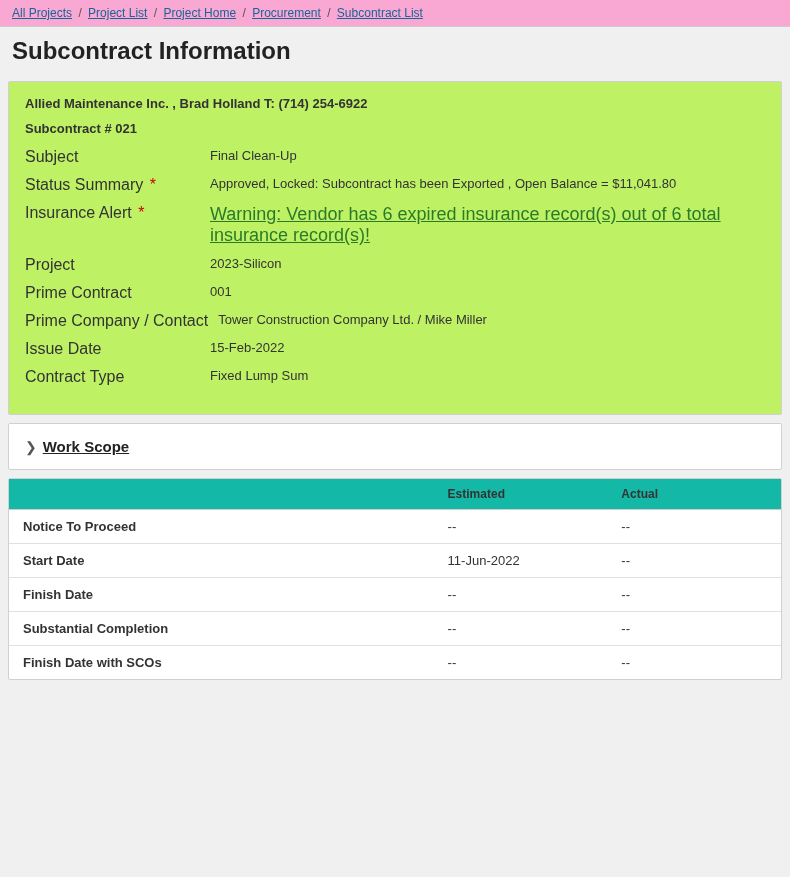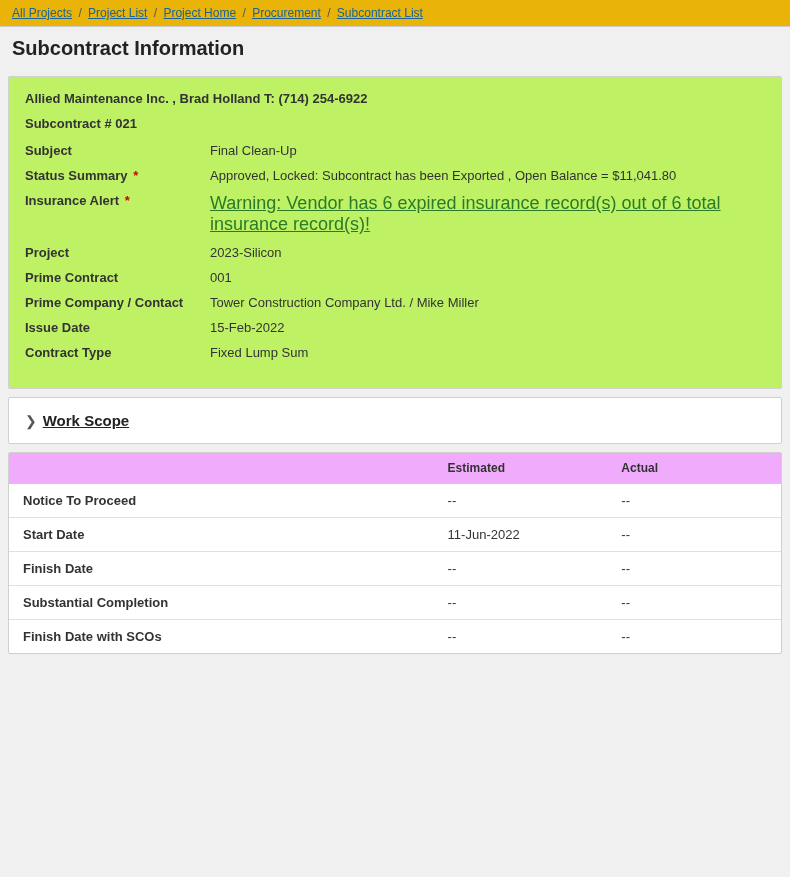--- a/index.html
+++ b/index.html
@@ -6,38 +6,38 @@
     body {
       font-family: Arial, sans-serif;
       font-size: 13px;
       color: #333;
       background: #f0f0f0;
       width: 790px;
       min-height: 877px;
     }
 
     .breadcrumb-bar {
-      background: #eab308;
+      background: #f9a8d4;
       padding: 6px 12px;
       font-size: 12px;
       border-bottom: 1px solid #ccc;
     }
     .breadcrumb-bar a {
       color: #1a6496;
       text-decoration: underline;
       cursor: pointer;
     }
     .breadcrumb-bar span {
       color: #555;
       margin: 0 3px;
     }
 
     .page-title {
       padding: 10px 24px 8px 12px;
-      font-size: 20px;
+      font-size: 24px;
       font-weight: bold;
       color: #222;
       background: #f0f0f0;
     }
 
     .card {
       background: #bef264;
       margin: 8px 8px;
       border: 1px solid #d0d0d0;
       border-radius: 2px;
@@ -60,22 +60,22 @@
     }
 
     .field-row {
       display: flex;
       margin-bottom: 10px;
       align-items: flex-start;
     }
 
     .field-label {
       min-width: 185px;
-      font-weight: bold;
-      font-size: 13px;
+      font-weight: normal;
+      font-size: 16px;
       color: #333;
       padding-right: 10px;
     }
 
     .field-value {
       flex: 1;
       font-size: 13px;
       color: #333;
     }
 
@@ -156,21 +156,21 @@
       color: #2a8a2a;
       font-size: 13px;
     }
 
     .dates-table {
       width: 100%;
       border-collapse: collapse;
     }
 
     .dates-table thead tr {
-      background: #f0abfc;
+      background: #14b8a6;
     }
 
     .dates-table thead th {
       padding: 8px 14px;
       font-size: 12px;
       font-weight: bold;
       color: #333;
       text-align: left;
       border-bottom: 1px solid #ccc;
     }

